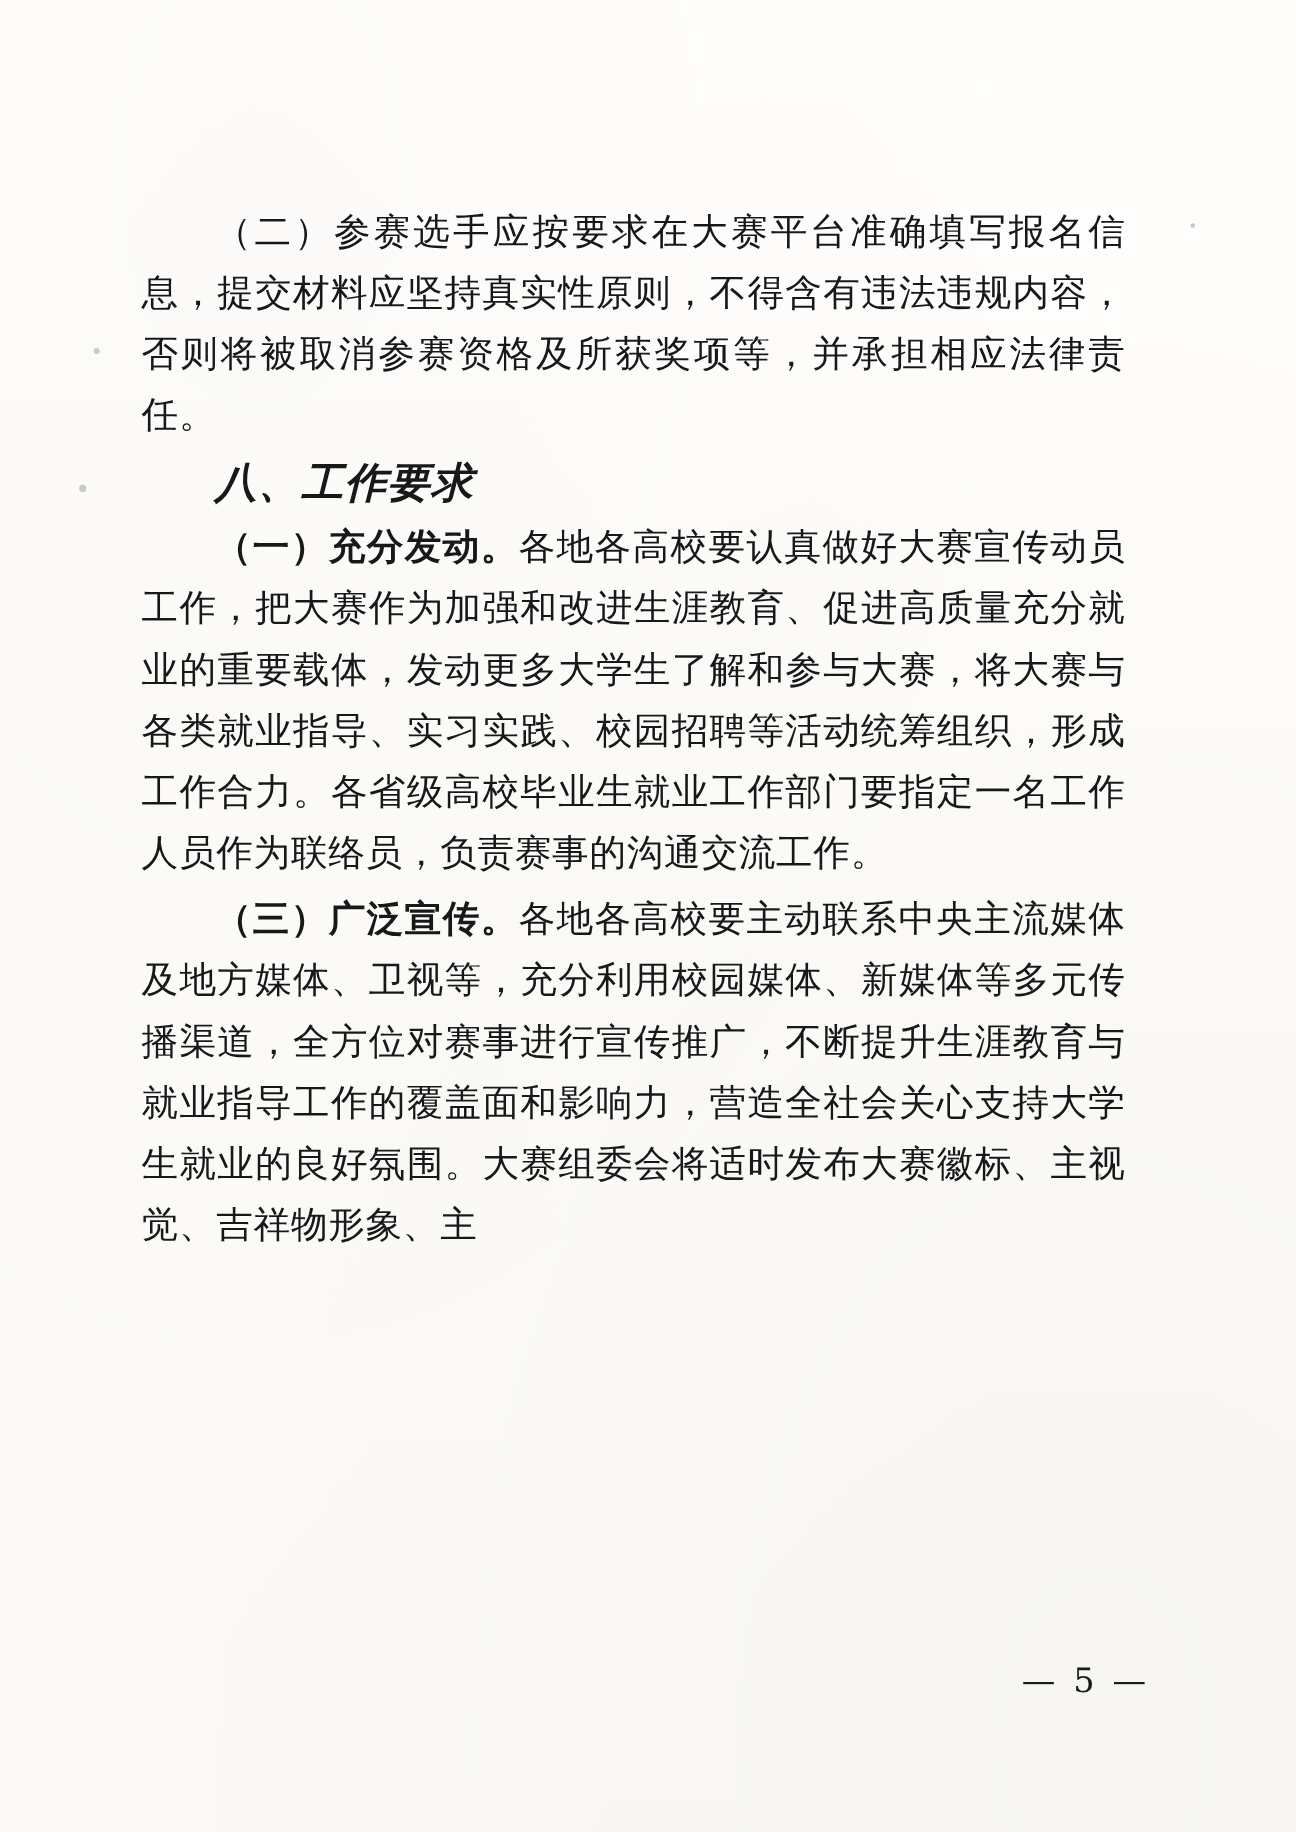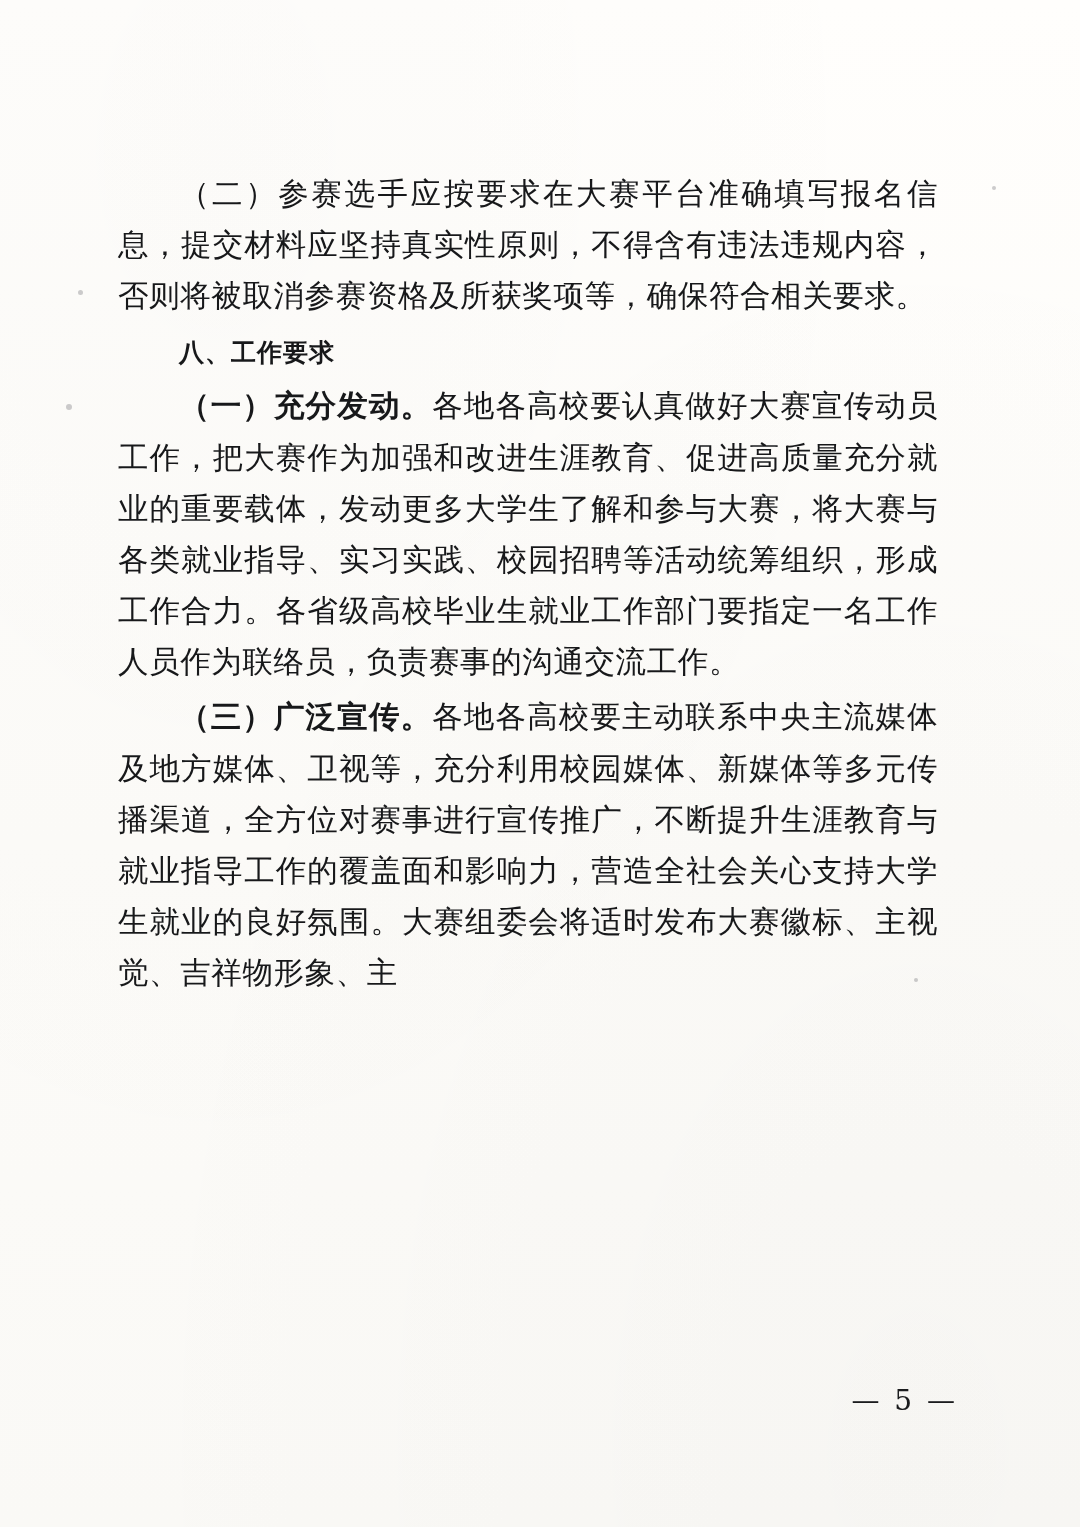--- a/index.html
+++ b/index.html
@@ -39,30 +39,31 @@
     text-align: justify;
     text-justify: inter-ideograph;
     letter-spacing: 0.6px;
     text-indent: 0;
   }
   p.indent {
     text-indent: 61px;
   }
   h2.heading {
     margin: 6px 0 2px 0;
-    font-size: 25px;
+    font-size: 35px;
     line-height: 51px;
     font-weight: bold;
     text-indent: 61px;
     letter-spacing: 1px;
     font-family: "DejaVu Sans", "Liberation Sans", sans-serif;
+    font-style: italic;
   }
   .lead {
     font-weight: bold;
-    font-family: Liberation Serif, serif;
+    font-family: Liberation Sans, sans-serif;
   }
   .page-number {
     position: absolute;
     right: 122px;
     bottom: 110px;
     font-size: 28px;
     letter-spacing: 3px;
     color: #1a1b1d;
     font-family: "DejaVu Serif", "Liberation Serif", serif;
   }
@@ -80,21 +81,21 @@
 <div class="page">
   <div class="paper-texture"></div>
 
   <div class="speck" style="left:78px; top:290px; width:5px; height:5px;"></div>
   <div class="speck" style="left:66px; top:404px; width:6px; height:6px;"></div>
   <div class="speck" style="left:992px; top:186px; width:4px; height:4px;"></div>
   <div class="speck" style="left:914px; top:978px; width:4px; height:4px;"></div>
 
   <div class="content">
 
-    <p class="para indent">（二）参赛选手应按要求在大赛平台准确填写报名信息，提交材料应坚持真实性原则，不得含有违法违规内容，否则将被取消参赛资格及所获奖项等，确保符合相关要求。</p>
+    <p class="para indent">（二）参赛选手应按要求在大赛平台准确填写报名信息，提交材料应坚持真实性原则，不得含有违法违规内容，否则将被取消参赛资格及所获奖项等，并承担相应法律责任。</p>
 
 
     <h2 class="heading">八、工作要求</h2>
 
     <p class="para indent"><span class="lead">（一）充分发动。</span><span>各地各高校要认真做好大赛宣传动员工作，把大赛作为加强和改进生涯教育、促进高质量充分就业的重要载体，发动更多大学生了解和参与大赛，将大赛与各类就业指导、实习实践、校园招聘等活动统筹组织，形成工作合力。各省级高校毕业生就业工作部门要指定一名工作人员作为联络员，负责赛事的沟通交流工作。</span></p>
 
 
     <p class="para indent"><span class="lead">（三）广泛宣传。</span><span>各地各高校要主动联系中央主流媒体及地方媒体、卫视等，充分利用校园媒体、新媒体等多元传播渠道，全方位对赛事进行宣传推广，不断提升生涯教育与就业指导工作的覆盖面和影响力，营造全社会关心支持大学生就业的良好氛围。大赛组委会将适时发布大赛徽标、主视觉、吉祥物形象、主</span></p>
 
   </div>

